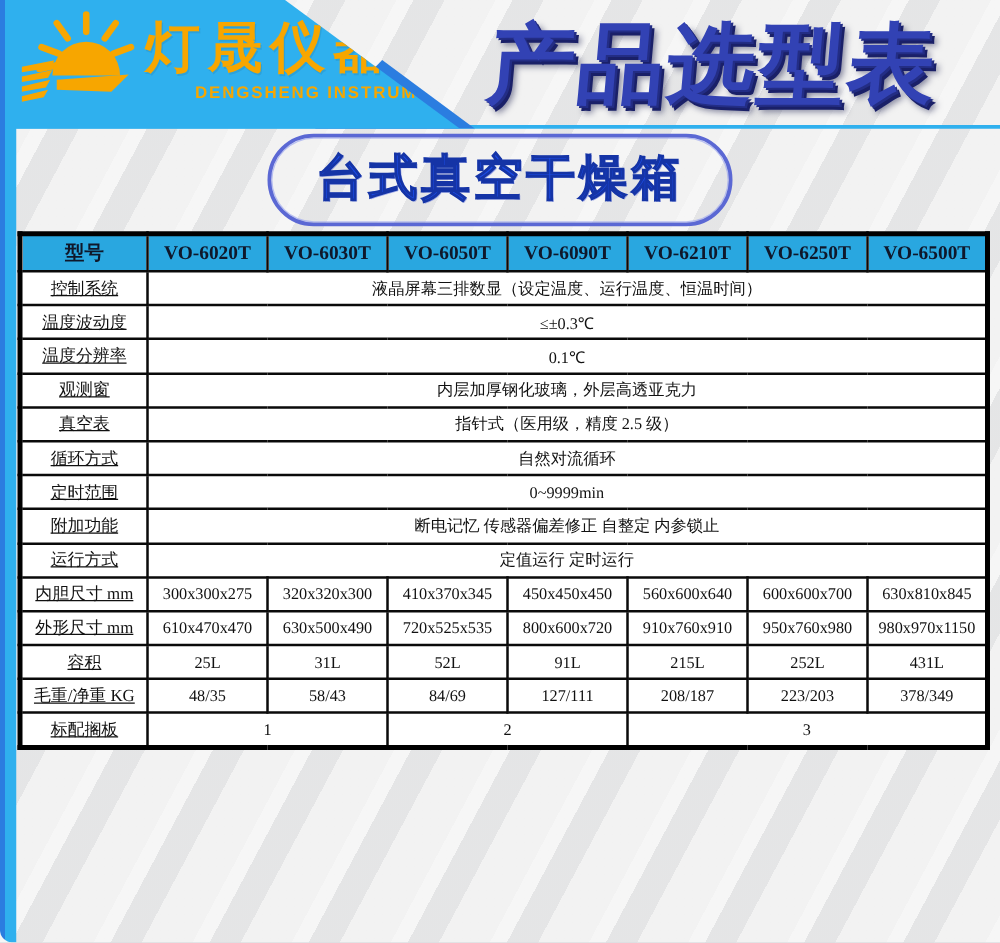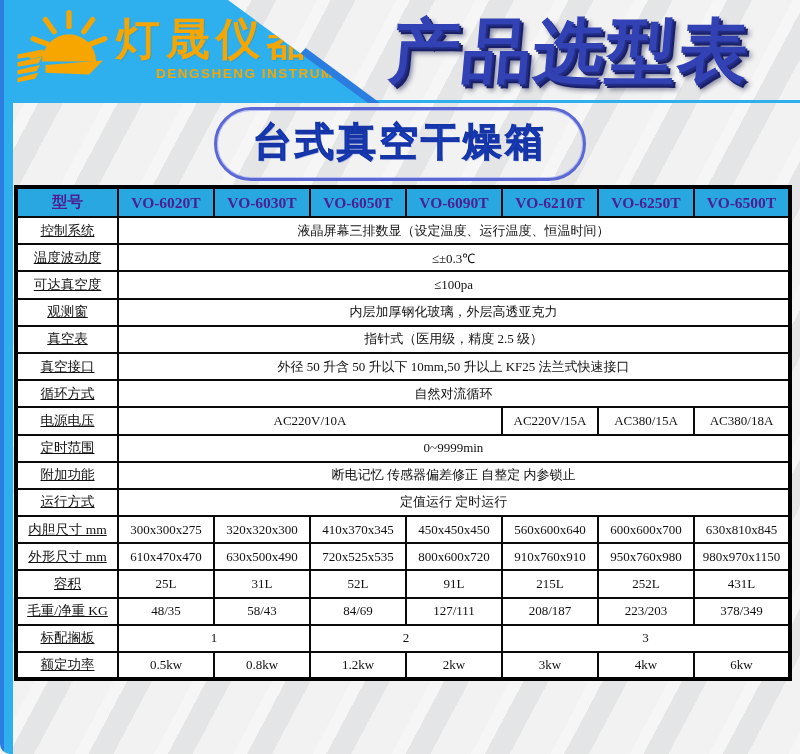--- a/index.html
+++ b/index.html
@@ -103,21 +103,21 @@
   table.spec col.c-model { width: 96px; }
   table.spec th, table.spec td {
     border: 2px solid #0a0a0a;
     text-align: center; vertical-align: middle;
     font-family: "Liberation Serif", serif;
     overflow: hidden; white-space: nowrap;
     padding: 0 1px;
   }
   table.spec thead th {
     background: var(--header-bg, #29a7e0);
-    color: #4c1d95;
+    color: #0f172a;
     font-size: 15.5px; font-weight: bold;
     height: 30px;
     font-family: "Liberation Serif", serif;
   }
   table.spec tbody td { height: 27.2px; font-size: 13px; color: #111; }
   table.spec tbody td.label-col { font-size: 13.5px; text-decoration: underline; }
 </style>
 </head>
 <body>
 
@@ -193,45 +193,34 @@
     <tbody>
         <tr>
           <td class="label-col">控制系统</td>
           <td colspan="7" class="value-cell">液晶屏幕三排数显（设定温度、运行温度、恒温时间）</td>
         </tr>
         <tr>
           <td class="label-col">温度波动度</td>
           <td colspan="7" class="value-cell">≤±0.3℃</td>
         </tr>
         <tr>
-          <td class="label-col">可达真空度</td>
-          <td colspan="7" class="value-cell">≤100pa</td>
+          <td class="label-col">温度分辨率</td>
+          <td colspan="7" class="value-cell">0.1℃</td>
         </tr>
         <tr>
           <td class="label-col">观测窗</td>
           <td colspan="7" class="value-cell">内层加厚钢化玻璃，外层高透亚克力</td>
         </tr>
         <tr>
           <td class="label-col">真空表</td>
           <td colspan="7" class="value-cell">指针式（医用级，精度 2.5 级）</td>
         </tr>
         <tr>
-          <td class="label-col">真空接口</td>
-          <td colspan="7" class="value-cell">外径 50 升含 50 升以下 10mm,50 升以上 KF25 法兰式快速接口</td>
-        </tr>
-        <tr>
           <td class="label-col">循环方式</td>
           <td colspan="7" class="value-cell">自然对流循环</td>
-        </tr>
-        <tr>
-          <td class="label-col">电源电压</td>
-          <td colspan="4" class="value-cell">AC220V/10A</td>
-          <td class="value-cell">AC220V/15A</td>
-          <td class="value-cell">AC380/15A</td>
-          <td class="value-cell">AC380/18A</td>
         </tr>
         <tr>
           <td class="label-col">定时范围</td>
           <td colspan="7" class="value-cell">0~9999min</td>
         </tr>
         <tr>
           <td class="label-col">附加功能</td>
           <td colspan="7" class="value-cell">断电记忆 传感器偏差修正 自整定 内参锁止</td>
         </tr>
         <tr>
@@ -277,26 +266,16 @@
           <td class="value-cell">208/187</td>
           <td class="value-cell">223/203</td>
           <td class="value-cell">378/349</td>
         </tr>
         <tr>
           <td class="label-col">标配搁板</td>
           <td colspan="2" class="value-cell">1</td>
           <td colspan="2" class="value-cell">2</td>
           <td colspan="3" class="value-cell">3</td>
         </tr>
-        <tr>
-          <td class="label-col">额定功率</td>
-          <td class="value-cell">0.5kw</td>
-          <td class="value-cell">0.8kw</td>
-          <td class="value-cell">1.2kw</td>
-          <td class="value-cell">2kw</td>
-          <td class="value-cell">3kw</td>
-          <td class="value-cell">4kw</td>
-          <td class="value-cell">6kw</td>
-        </tr>
       </tbody>
   </table>
 
 </div>
 
 </body></html>

